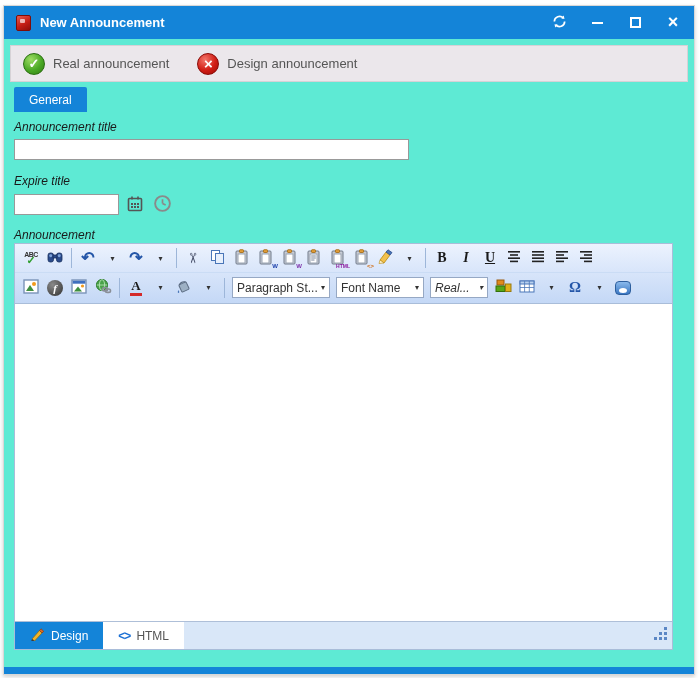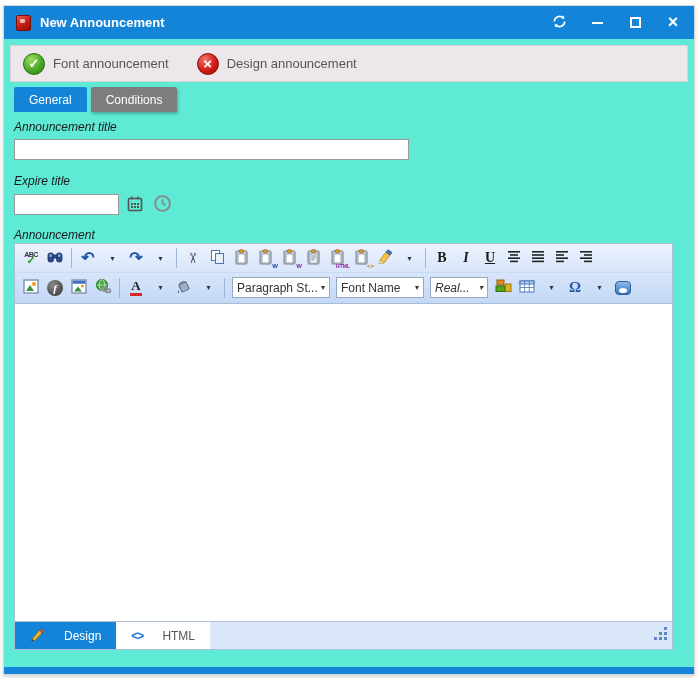--- a/index.html
+++ b/index.html
@@ -99,21 +99,21 @@
             background:linear-gradient(#8ab9ec,#3c77c2); border:1px solid #2d5f9e; }
   .silver::after { content:""; position:absolute; left:3px; bottom:1px; width:8px; height:5px;
                    background:#fff; border-radius:50%; }
 
   .ed-content { position:absolute; top:61px; left:1px; right:1px; bottom:28px; background:#fff; cursor:text; }
 
   
   .ed-status { position:absolute; bottom:0; left:0; right:0; height:28px; background:#d9e7f8;
                border-top:1px solid #aebfd8; display:flex; }
   .mode-strip { display:flex; background:#fff; height:100%; }
-  .mode-tab { display:flex; align-items:center; gap:19px; padding:7px 15px; border:none; background:#fff;
+  .mode-tab { display:flex; align-items:center; gap:6px; padding:7px 15px; border:none; background:#fff;
               font-family:"Liberation Sans",sans-serif; font-size:12px; color:#555; cursor:pointer; }
   .mode-tab.active { background:#1484d8; color:#fff; }
   .html-glyph { color:#1a6fd4; font-weight:bold; font-size:12px; letter-spacing:-1px; }
   .grip { position:absolute; right:4px; bottom:5px; }
 
   .window-bottom { position:absolute; left:0; right:0; bottom:0; height:7px; background:#1484d8; }
 </style>
 </head>
 <body>
 
@@ -143,31 +143,30 @@
       </button>
       <button class="win-btn">
         <span class="close-glyph">×</span>
       </button>
     </div>
   </div>
 
   <div class="app-toolbar">
     <button class="tb-btn">
       <span class="icon-circle icon-save">✓</span>
-      <span>Font announcement</span>
+      <span>Real announcement</span>
     </button>
     <button class="tb-btn">
       <span class="icon-circle icon-delete">×</span>
       <span>Design announcement</span>
     </button>
   </div>
 
   <div class="page-tabs">
     <button class="page-tab active">General</button>
-    <button class="page-tab inactive">Conditions</button>
   </div>
 
   <div class="form-label lbl-title">Announcement title</div>
   <input class="txt-input in-title" type="text" value="" style="">
 
   <div class="form-label lbl-expire">Expire title</div>
   <input class="txt-input in-expire" type="text" value="" style="">
   <button class="mini-icon-btn btn-cal">
     <span>
       <svg width="18" height="18" viewBox="0 0 18 18">

